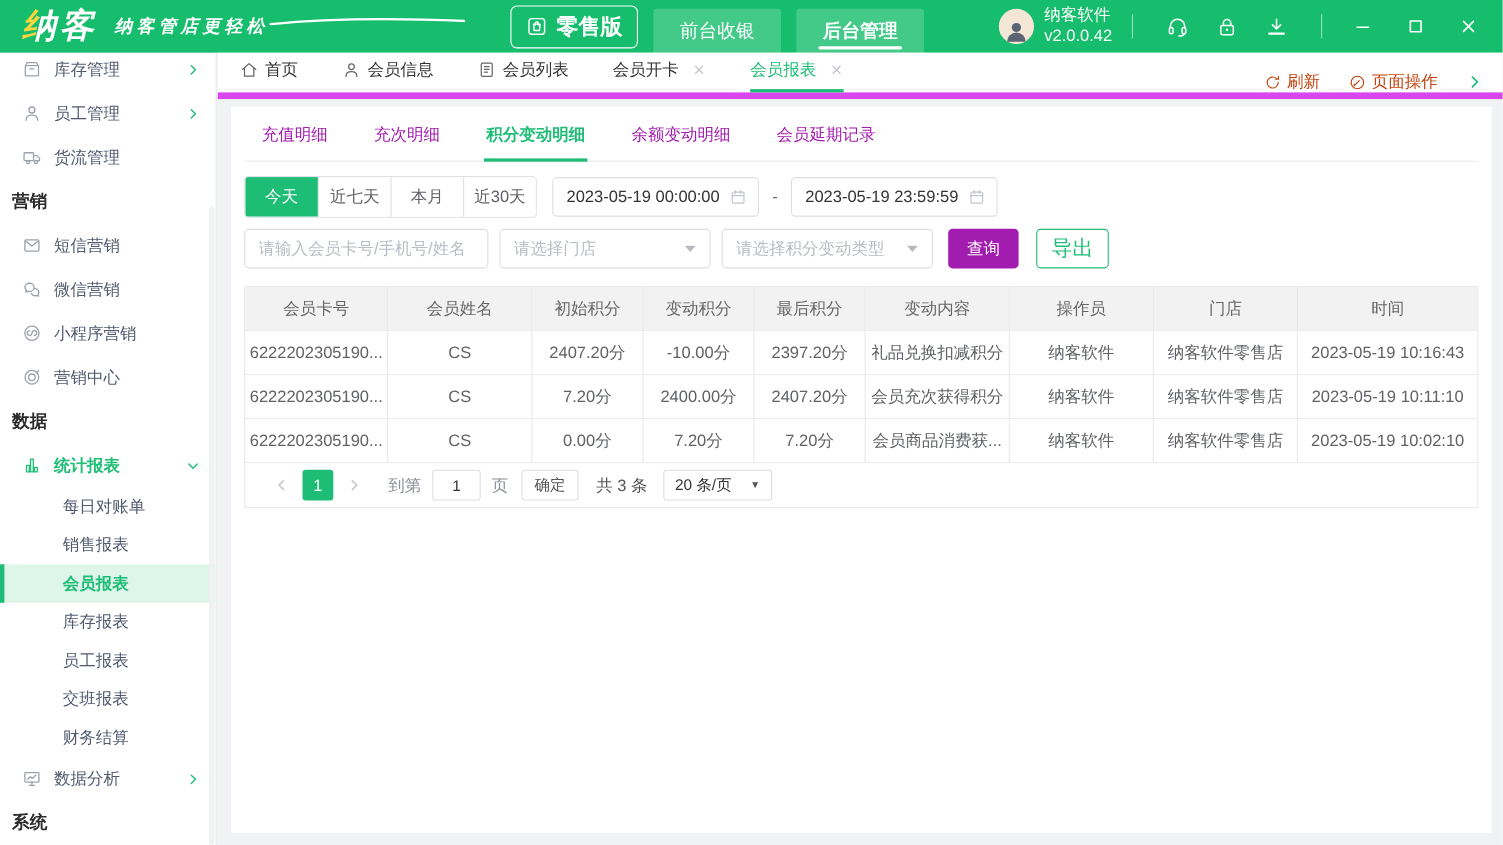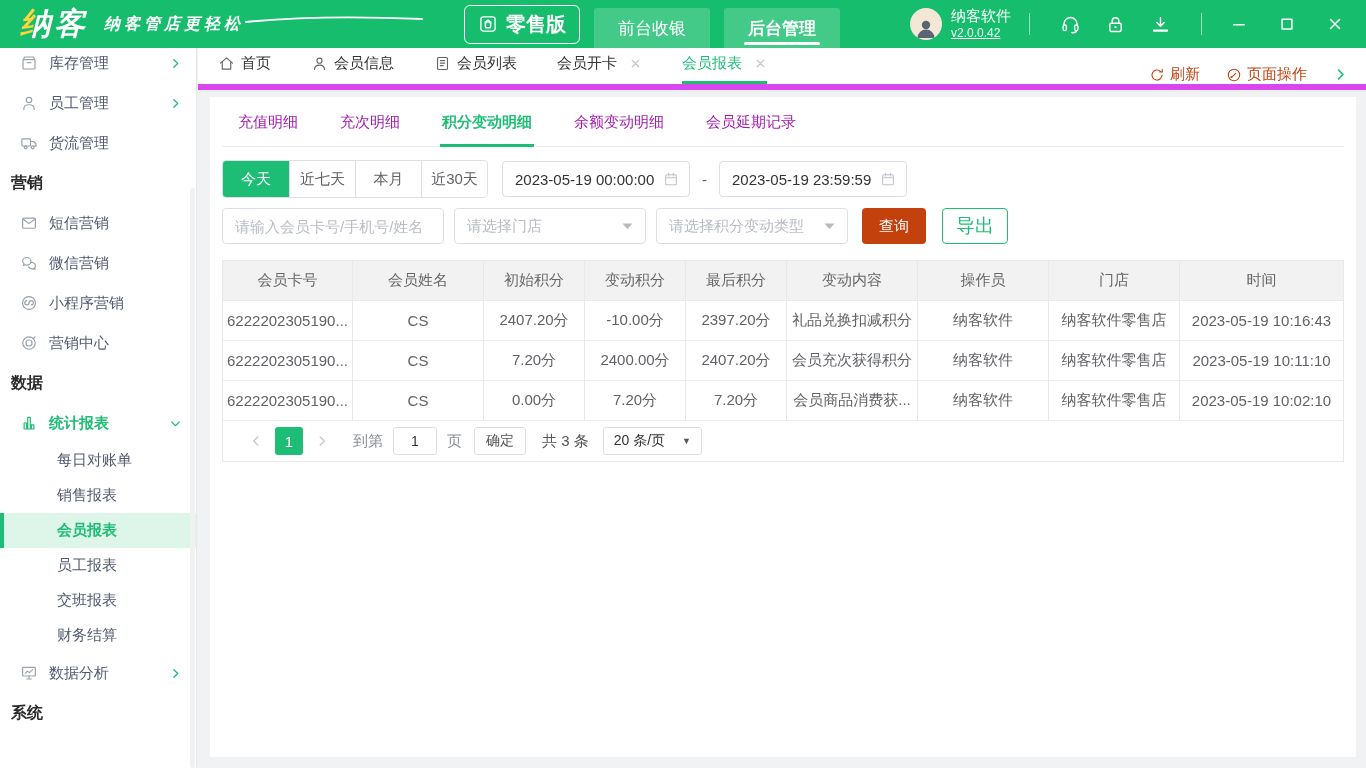--- a/index.html
+++ b/index.html
@@ -18,21 +18,21 @@
   .slogan { font-style:italic; font-size:16px; letter-spacing:4px; font-weight:bold; }
   .swoosh { margin-top:2px; }
   .edition { display:flex; align-items:center; gap:8px; border:1px solid #fff; border-radius:6px; padding:5px 13px; margin-left:40px; font-size:20px; font-weight:bold; }
   .nav-btn { height:40px; padding:0 24px; display:flex; align-items:center; font-size:17px; background:rgba(255,255,255,.20); margin-left:14px; align-self:flex-end; border-radius:3px 3px 0 0; position:relative; cursor:pointer; }
   .nav-btn.active { font-weight:bold; }
   .nav-btn.active::after { content:''; position:absolute; left:20px; right:20px; bottom:3px; height:3px; background:#fff; border-radius:2px; }
   .tb-right { margin-left:auto; display:flex; align-items:center; padding-right:22px; }
   .avatar { width:32px; height:32px; border-radius:50%; background:#f4e7d6; overflow:hidden; display:flex; align-items:flex-end; justify-content:center; }
   .user-meta { margin-left:9px; line-height:1.25; }
   .user-name { font-size:15px; }
-  .user-ver { font-size:12px; opacity:.95;text-decoration:underline; }
+  .user-ver { font-size:15px; opacity:.95; }
   .tb-div { width:1px; height:22px; background:rgba(255,255,255,.55); margin:0 18px; }
   .tb-ic { color:#fff; margin:0 12px; cursor:pointer; }
   .win-ic { color:#fff; margin-left:30px; cursor:pointer; }
 
   
   .sidebar { position:absolute; top:48px; left:0; width:197px; bottom:0; background:#fff; border-right:1px solid #e8e8e8; overflow:hidden; }
   .menu { margin-top:-5px; }
   .side-item { height:40px; display:flex; align-items:center; padding-left:20px; color:#515a6e; cursor:pointer; }
   .side-item .sicon { color:#9aa2ad; margin-right:11px; display:flex; }
   .side-item.open, .side-item.open .sicon { color:#1ebd76; font-weight:bold; }
@@ -67,21 +67,21 @@
   .qbtn.active { background:#1ebd76; color:#fff; }
   .datebox { width:188px; height:36px; border:1px solid #dcdfe3; border-radius:4px; display:flex; align-items:center; justify-content:space-between; padding:0 10px 0 12px; margin-left:14px; color:#333; cursor:pointer; }
   .datebox .cal { color:#c0c4cc; display:flex; }
   .date-dash { margin-left:12px; color:#666; }
   .datebox.second { margin-left:12px; }
 
   .search-input { width:222px; height:36px; border:1px solid #dcdfe3; border-radius:4px; padding:0 12px; font-size:15px; font-family:inherit; color:#333; outline:none; }
   .search-input::placeholder { color:#b8bcc4; }
   .selbox { width:192px; height:36px; border:1px solid #dcdfe3; border-radius:4px; display:flex; align-items:center; justify-content:space-between; padding:0 12px; color:#b8bcc4; margin-left:10px; cursor:pointer; }
   .selbox .caret { color:#b6b9bf; display:flex; }
-  .btn-query { width:64px; height:36px; background:#c2410c; color:#fff; border:none; border-radius:4px; font-size:15px; font-family:Liberation Mono, monospace; margin-left:14px; cursor:pointer; }
+  .btn-query { width:64px; height:36px; background:#a21caf; color:#fff; border:none; border-radius:4px; font-size:15px; font-family:Liberation Mono, monospace; margin-left:14px; cursor:pointer; }
   .btn-export { width:66px; height:36px; background:#fff; color:#1ebd76; border:1px solid #1ebd76; border-radius:4px; font-size:19px; font-family:inherit; margin-left:16px; cursor:pointer; }
 
   
   .table-wrap { margin-top:16px; border:1px solid #e8e8e8; }
   .tr { display:flex; }
   .th, .td { height:39px; display:flex; align-items:center; justify-content:center; border-right:1px solid #e8e8e8; overflow:hidden; white-space:nowrap; }
   .th:last-child, .td:last-child { border-right:none; flex:1; }
   .thead .th { background:#f2f2f2; color:#666; }
   .tbody .tr { border-top:1px solid #ebebeb; }
   .tbody .td { color:#606266; }
@@ -269,20 +269,23 @@
         </span>
     </div>
     <div class="sub-item">
         <span>每日对账单</span>
       </div>
     <div class="sub-item">
         <span>销售报表</span>
       </div>
     <div class="sub-item active">
         <span>会员报表</span>
+      </div>
+    <div class="sub-item">
+        <span>库存报表</span>
       </div>
     <div class="sub-item">
         <span>员工报表</span>
       </div>
     <div class="sub-item">
         <span>交班报表</span>
       </div>
     <div class="sub-item">
         <span>财务结算</span>
       </div>

